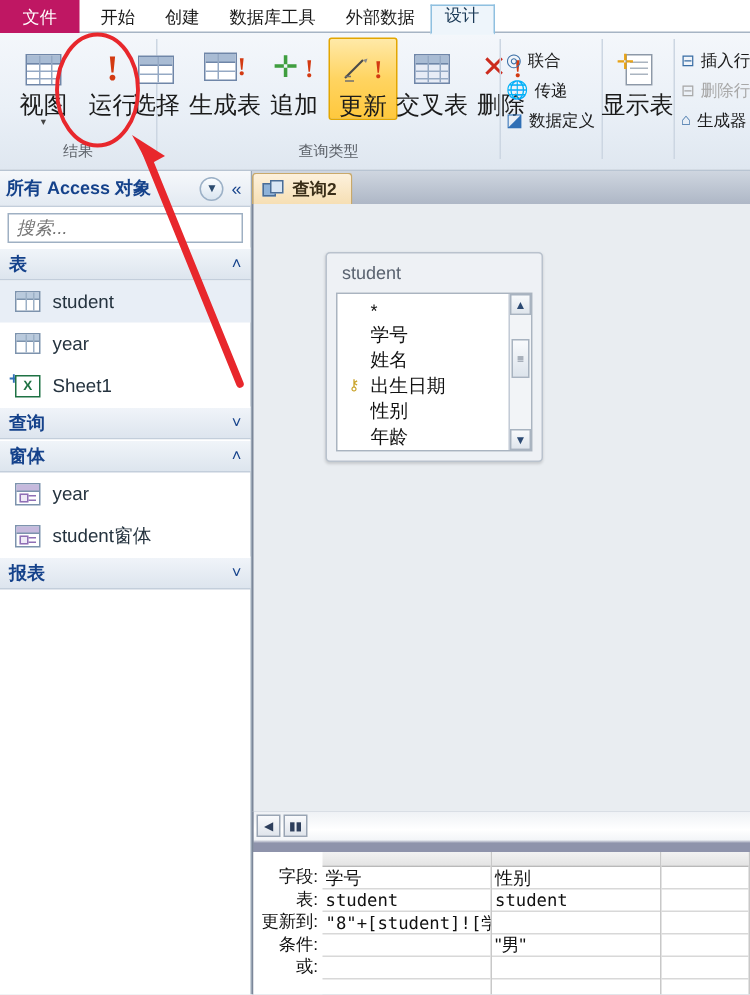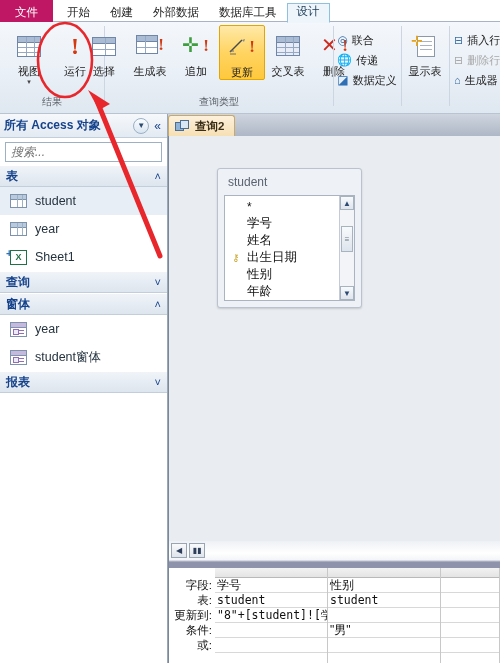--- a/index.html
+++ b/index.html
@@ -70,21 +70,21 @@
     position: absolute; top: 4px; width: 1px; height: 80px;
     background: #ccd6e2;
   }
   .bigbtn {
     width: 46px;
     display: flex; flex-direction: column; align-items: center;
     padding-top: 4px;
     cursor: default;
   }
   .bigbtn .icon { height: 34px; display: flex; align-items: center; justify-content: center; }
-  .bigbtn .lbl { font-size: 11px; color: #1b1b1b; line-height: 14px; margin-top: 1px; white-space: nowrap; }
+  .bigbtn .lbl { font-size: 16px; color: #1b1b1b; line-height: 14px; margin-top: 1px; white-space: nowrap; }
   .bigbtn .caret { font-size: 7px; color: #444; line-height: 6px; margin-top: 1px; }
   .bigbtn.selected {
     background: linear-gradient(to bottom, #ffe9a8 0%, #ffd461 50%, #ffc83d 100%);
     border: 1px solid #e3a600;
     border-radius: 2px;
   }
   .smallcol { display: flex; flex-direction: column; padding-top: 5px; }
   .smallbtn {
     display: flex; align-items: center; gap: 4px;
     font-size: 11px; color: #1b1b1b; height: 20px; padding: 0 4px;
@@ -304,22 +304,22 @@
 </head>
 <body>
 
 <div id="app">
 
   <div class="tabbar">
     <div class="tabstrip">
       <div class="tab file">文件</div>
       <div class="tab">开始</div>
       <div class="tab">创建</div>
+      <div class="tab">数据库工具</div>
       <div class="tab">外部数据</div>
-      <div class="tab">数据库工具</div>
       <div class="tab active">设计</div>
     </div>
   </div>
 
   <div class="ribbon">
 
     <div class="rgroup" style="left:0px; width:104px;">
       <div class="items">
         <div class="bigbtn">
           <div class="icon">

